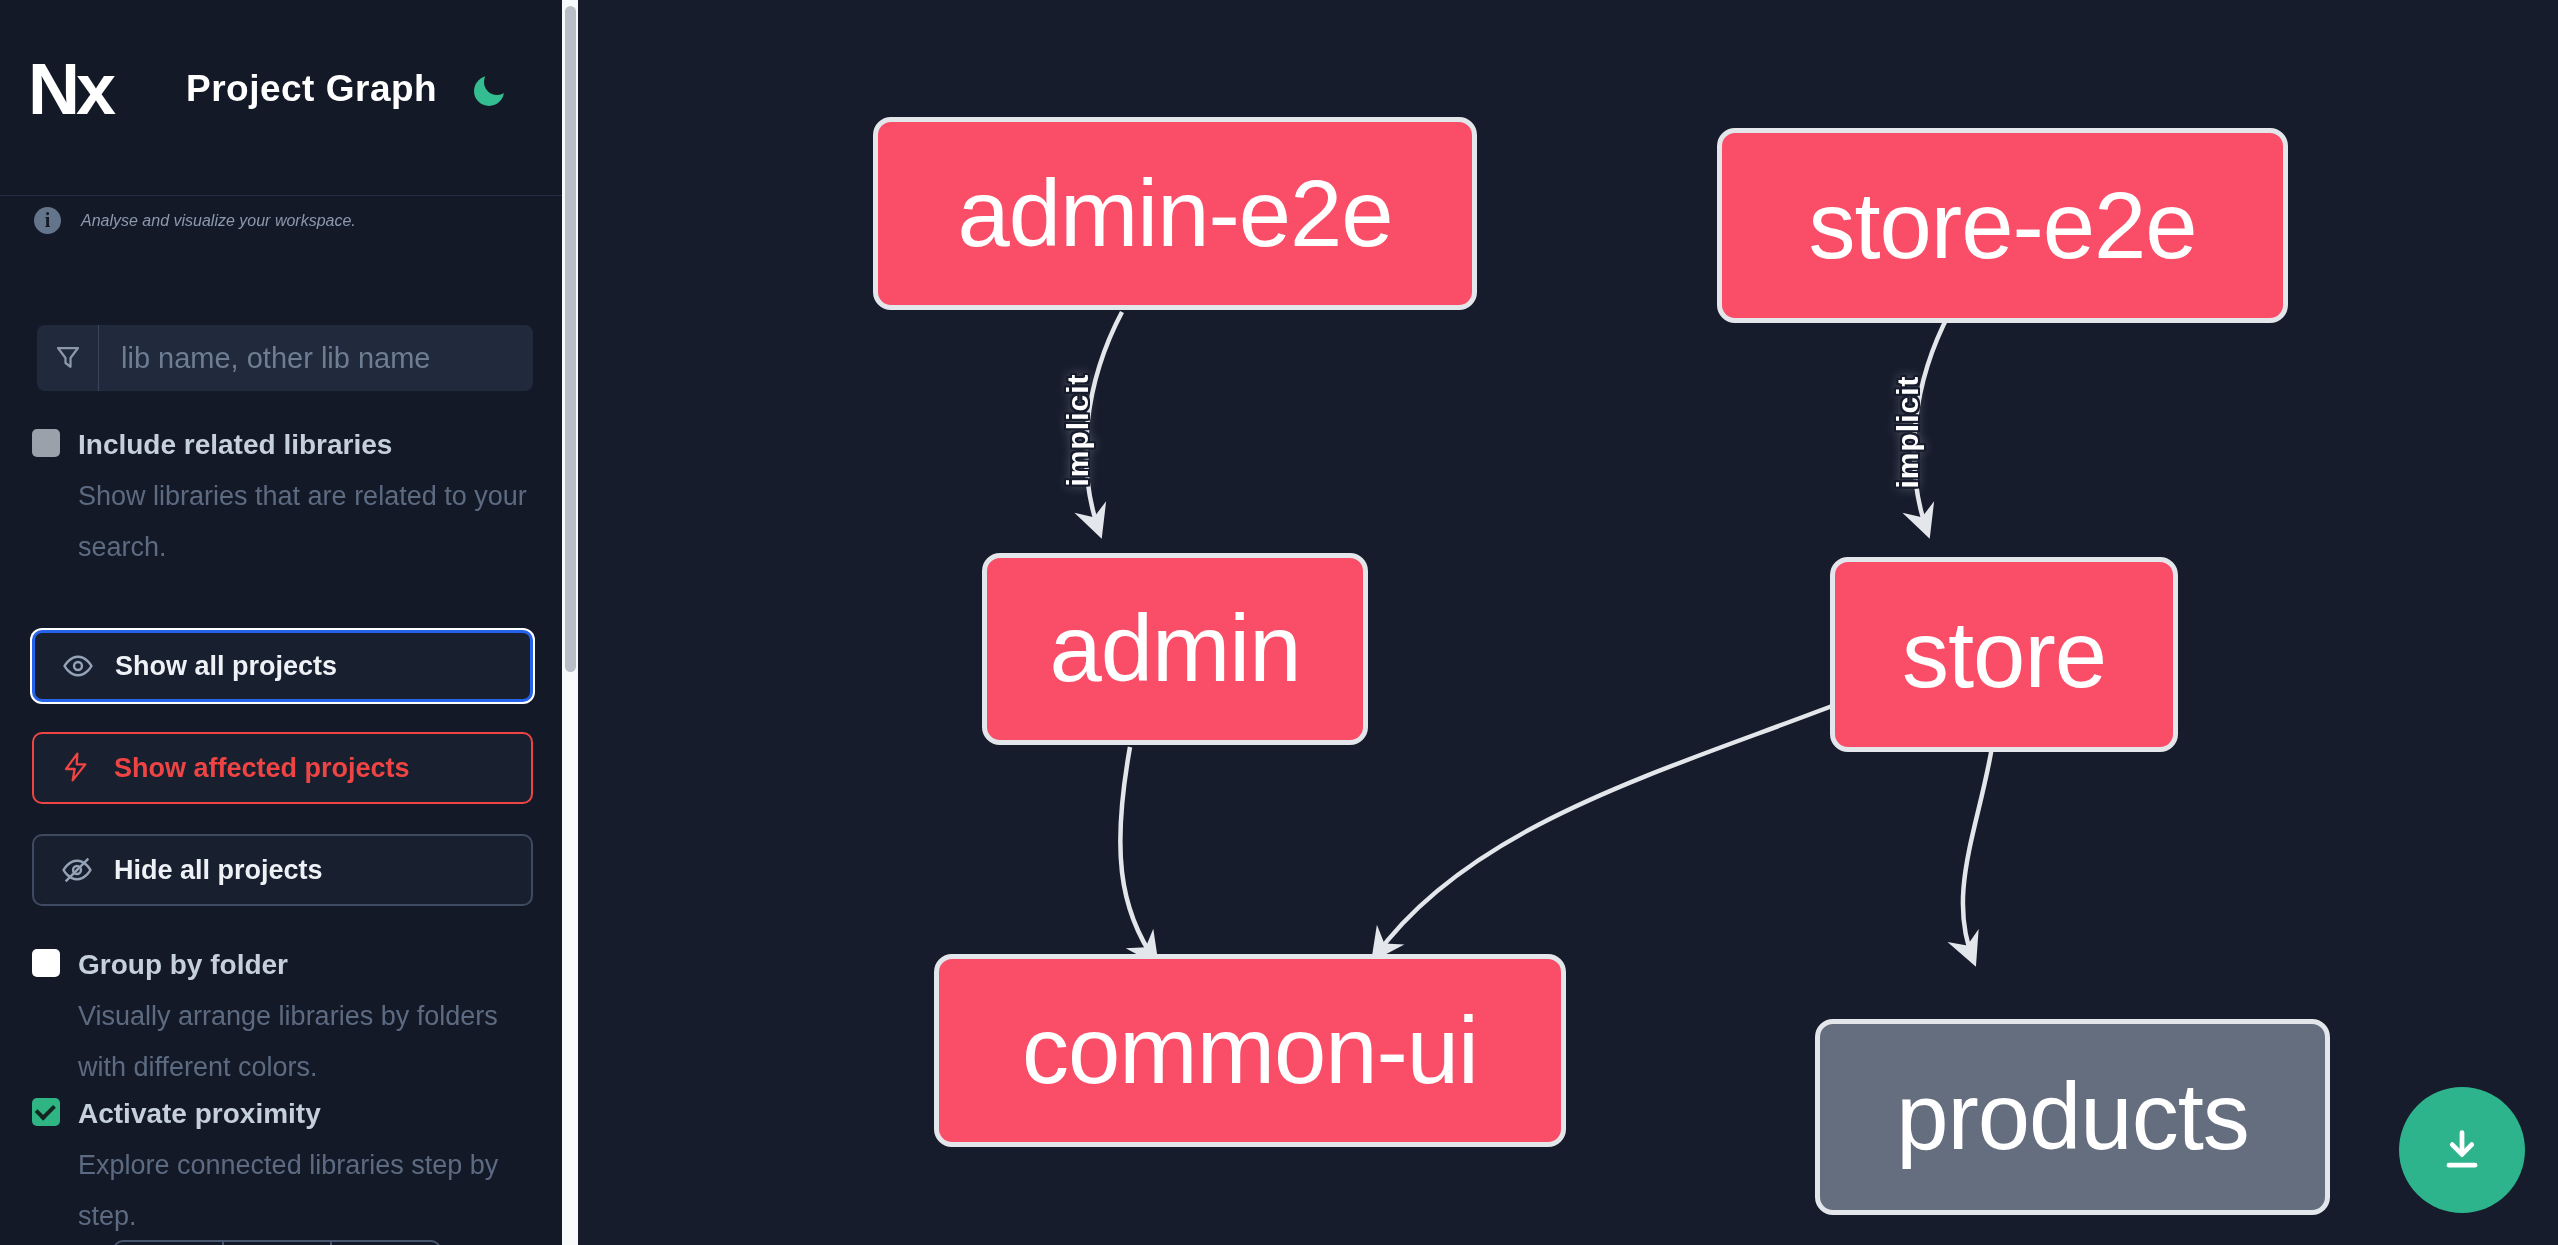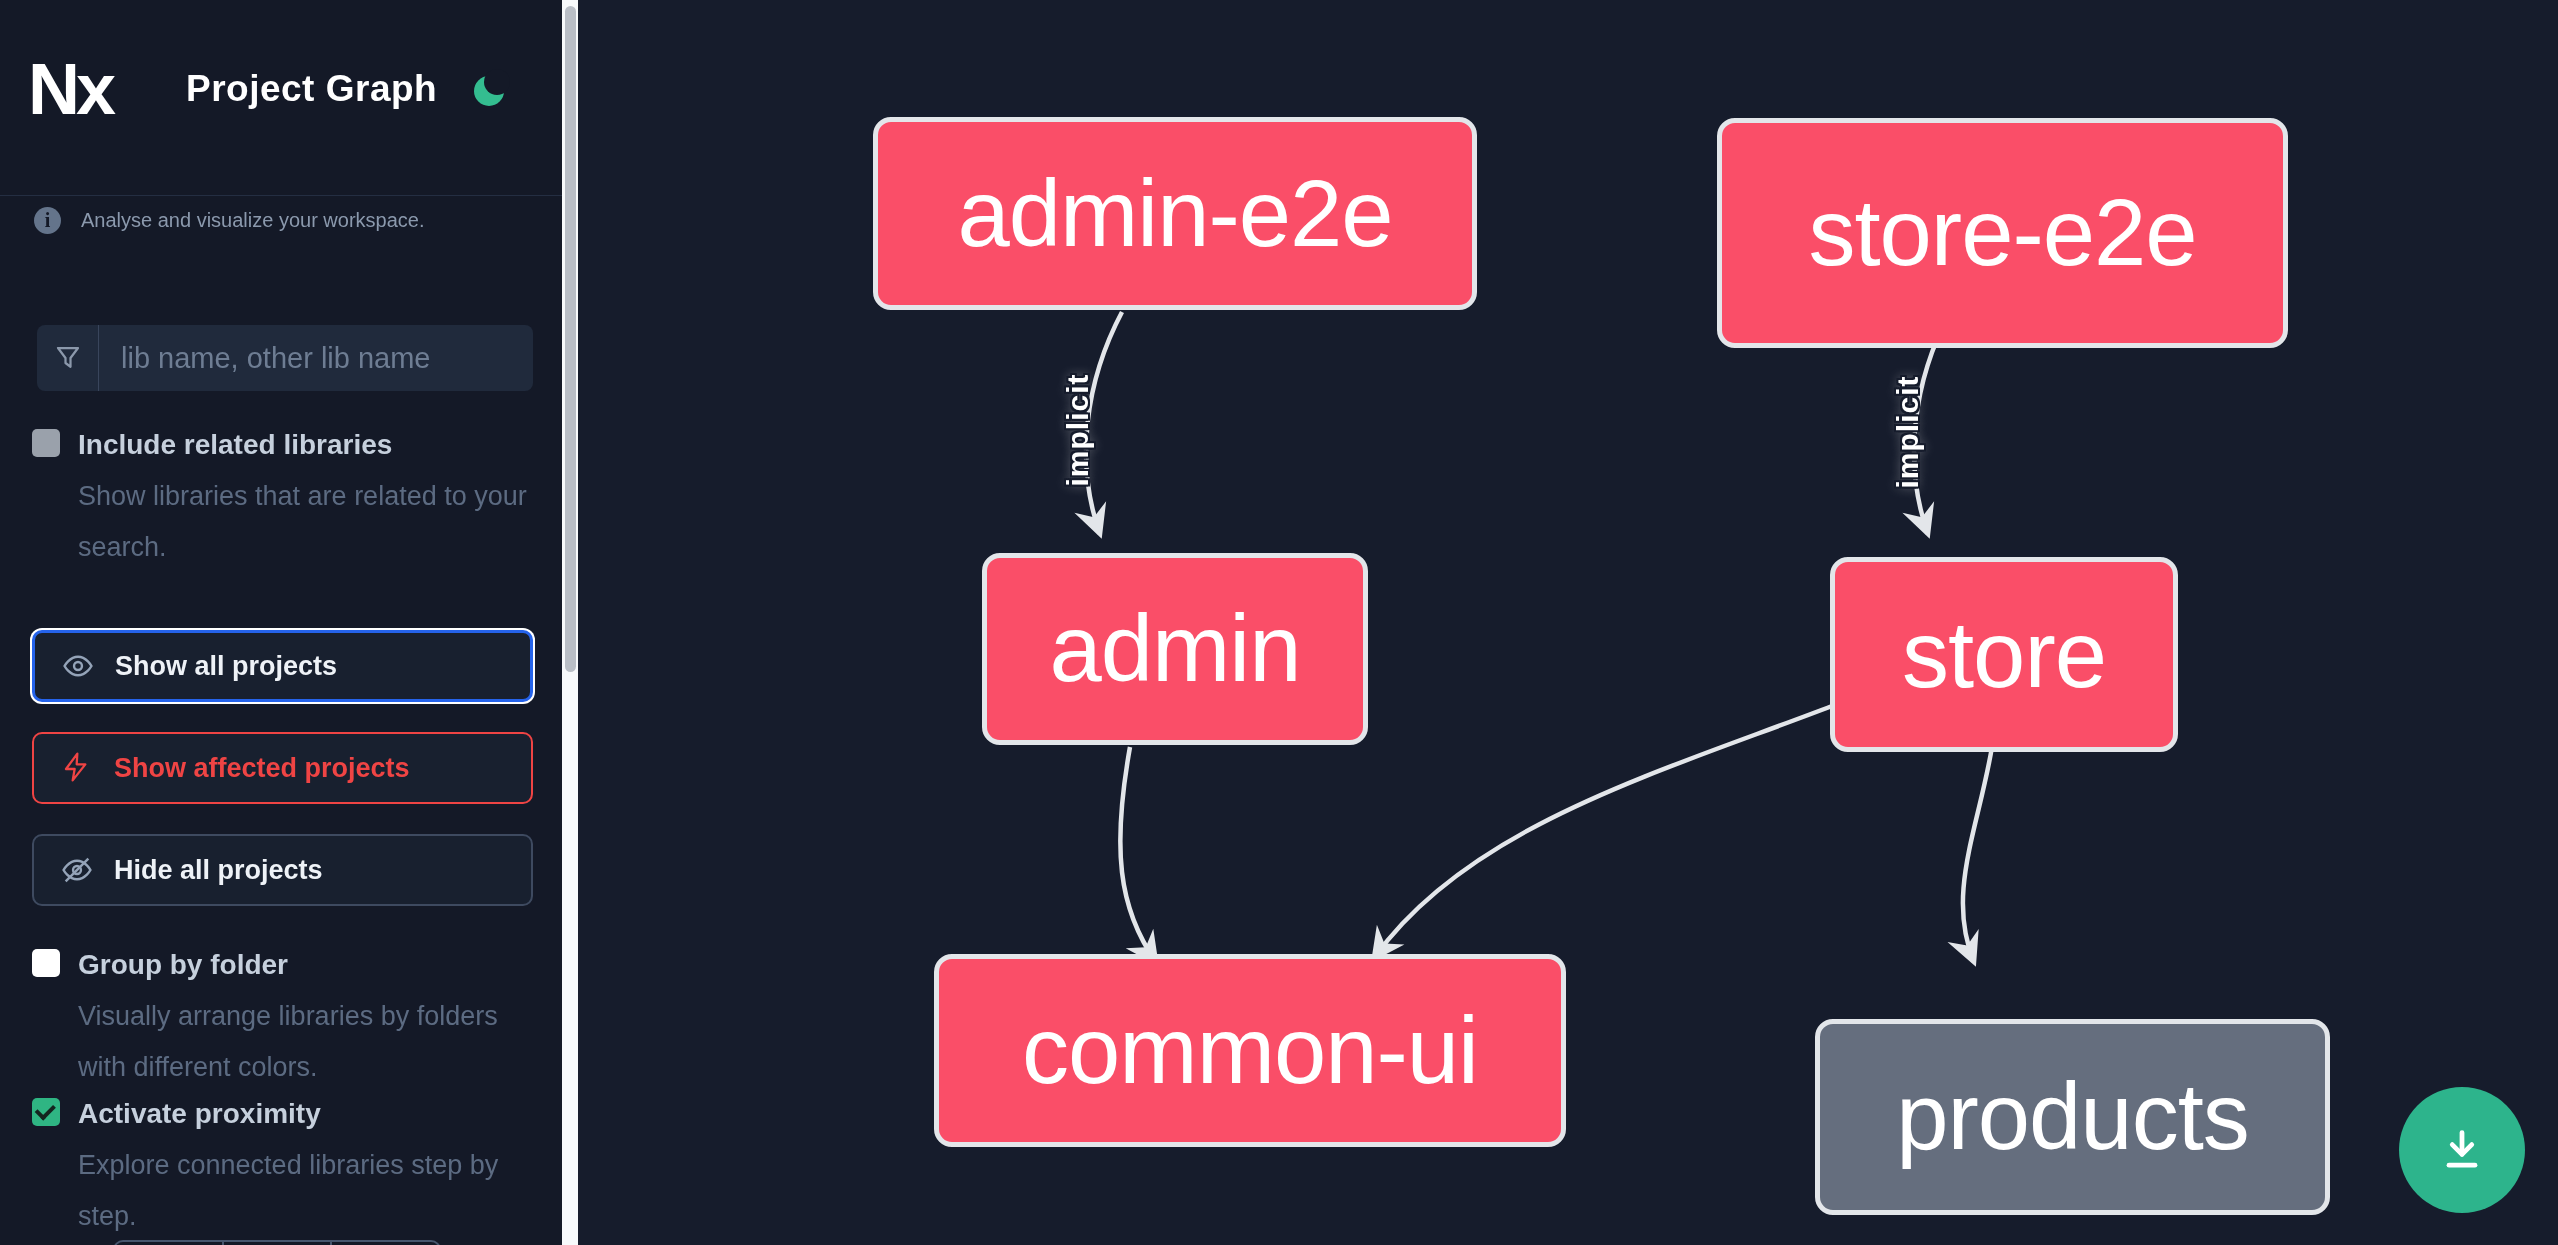--- a/index.html
+++ b/index.html
@@ -31,21 +31,21 @@
   .moon::after{
     content:"";position:absolute;left:10px;top:-7px;width:26px;height:26px;border-radius:50%;
     background:#141927;
   }
   .info-row{position:absolute;left:34px;top:207px;display:flex;align-items:center;gap:20px;}
   .info-icon{
     width:27px;height:27px;border-radius:50%;background:#64748b;color:#141927;
     display:flex;align-items:center;justify-content:center;
     font-size:20px;font-weight:700;font-family:"Liberation Serif",serif;
   }
-  .tagline{font-size:20px;color:#8b99ad;}
+  .tagline{font-size:16px;color:#8b99ad;font-style:italic;}
   .search-box{
     position:absolute;left:37px;top:315px;width:496px;height:66px;
     background:#202a3c;border-radius:8px;display:flex;align-items:stretch;overflow:hidden;margin-top:10px;
   }
   .search-icon-cell{
     width:61px;display:flex;align-items:center;justify-content:center;
     border-right:1px solid #39455c;color:#8b98ab;flex:none;
   }
   .search-input{
     flex:1;background:transparent;border:none;outline:none;
@@ -99,21 +99,21 @@
   .gnode{
     position:absolute;z-index:2;border:5px solid #e3e6ea;border-radius:18px;
     background:#fa4e68;display:flex;align-items:center;justify-content:center;
     box-sizing:border-box;cursor:pointer;
   }
   .gnode .nlabel{
     color:#ffffff;font-size:94px;font-weight:400;letter-spacing:-1px;white-space:nowrap;
   }
   .gnode.gray{background:#656e7e;margin-top:39px;}
   .n-admin-e2e{left:873px;top:117px;width:604px;height:193px;}
-  .n-store-e2e{left:1717px;top:118px;width:571px;height:230px;}
+  .n-store-e2e{left:1717px;top:128px;width:571px;height:195px;}
   .n-admin{left:982px;top:553px;width:386px;height:192px;}
   .n-store{left:1830px;top:557px;width:348px;height:195px;}
   .n-common-ui{left:934px;top:954px;width:632px;height:193px;}
   .n-products{left:1815px;top:980px;width:515px;height:196px;}
   .edge-label{
     position:absolute;z-index:3;color:#ffffff;font-size:30px;font-weight:700;letter-spacing:1px;
     transform:translate(-50%,-50%) rotate(-90deg);white-space:nowrap;
     text-shadow:
       -2px 0 0 #161c2c, 2px 0 0 #161c2c, 0 -2px 0 #161c2c, 0 2px 0 #161c2c,
       -2px -2px 0 #161c2c, 2px 2px 0 #161c2c, -2px 2px 0 #161c2c, 2px -2px 0 #161c2c,

